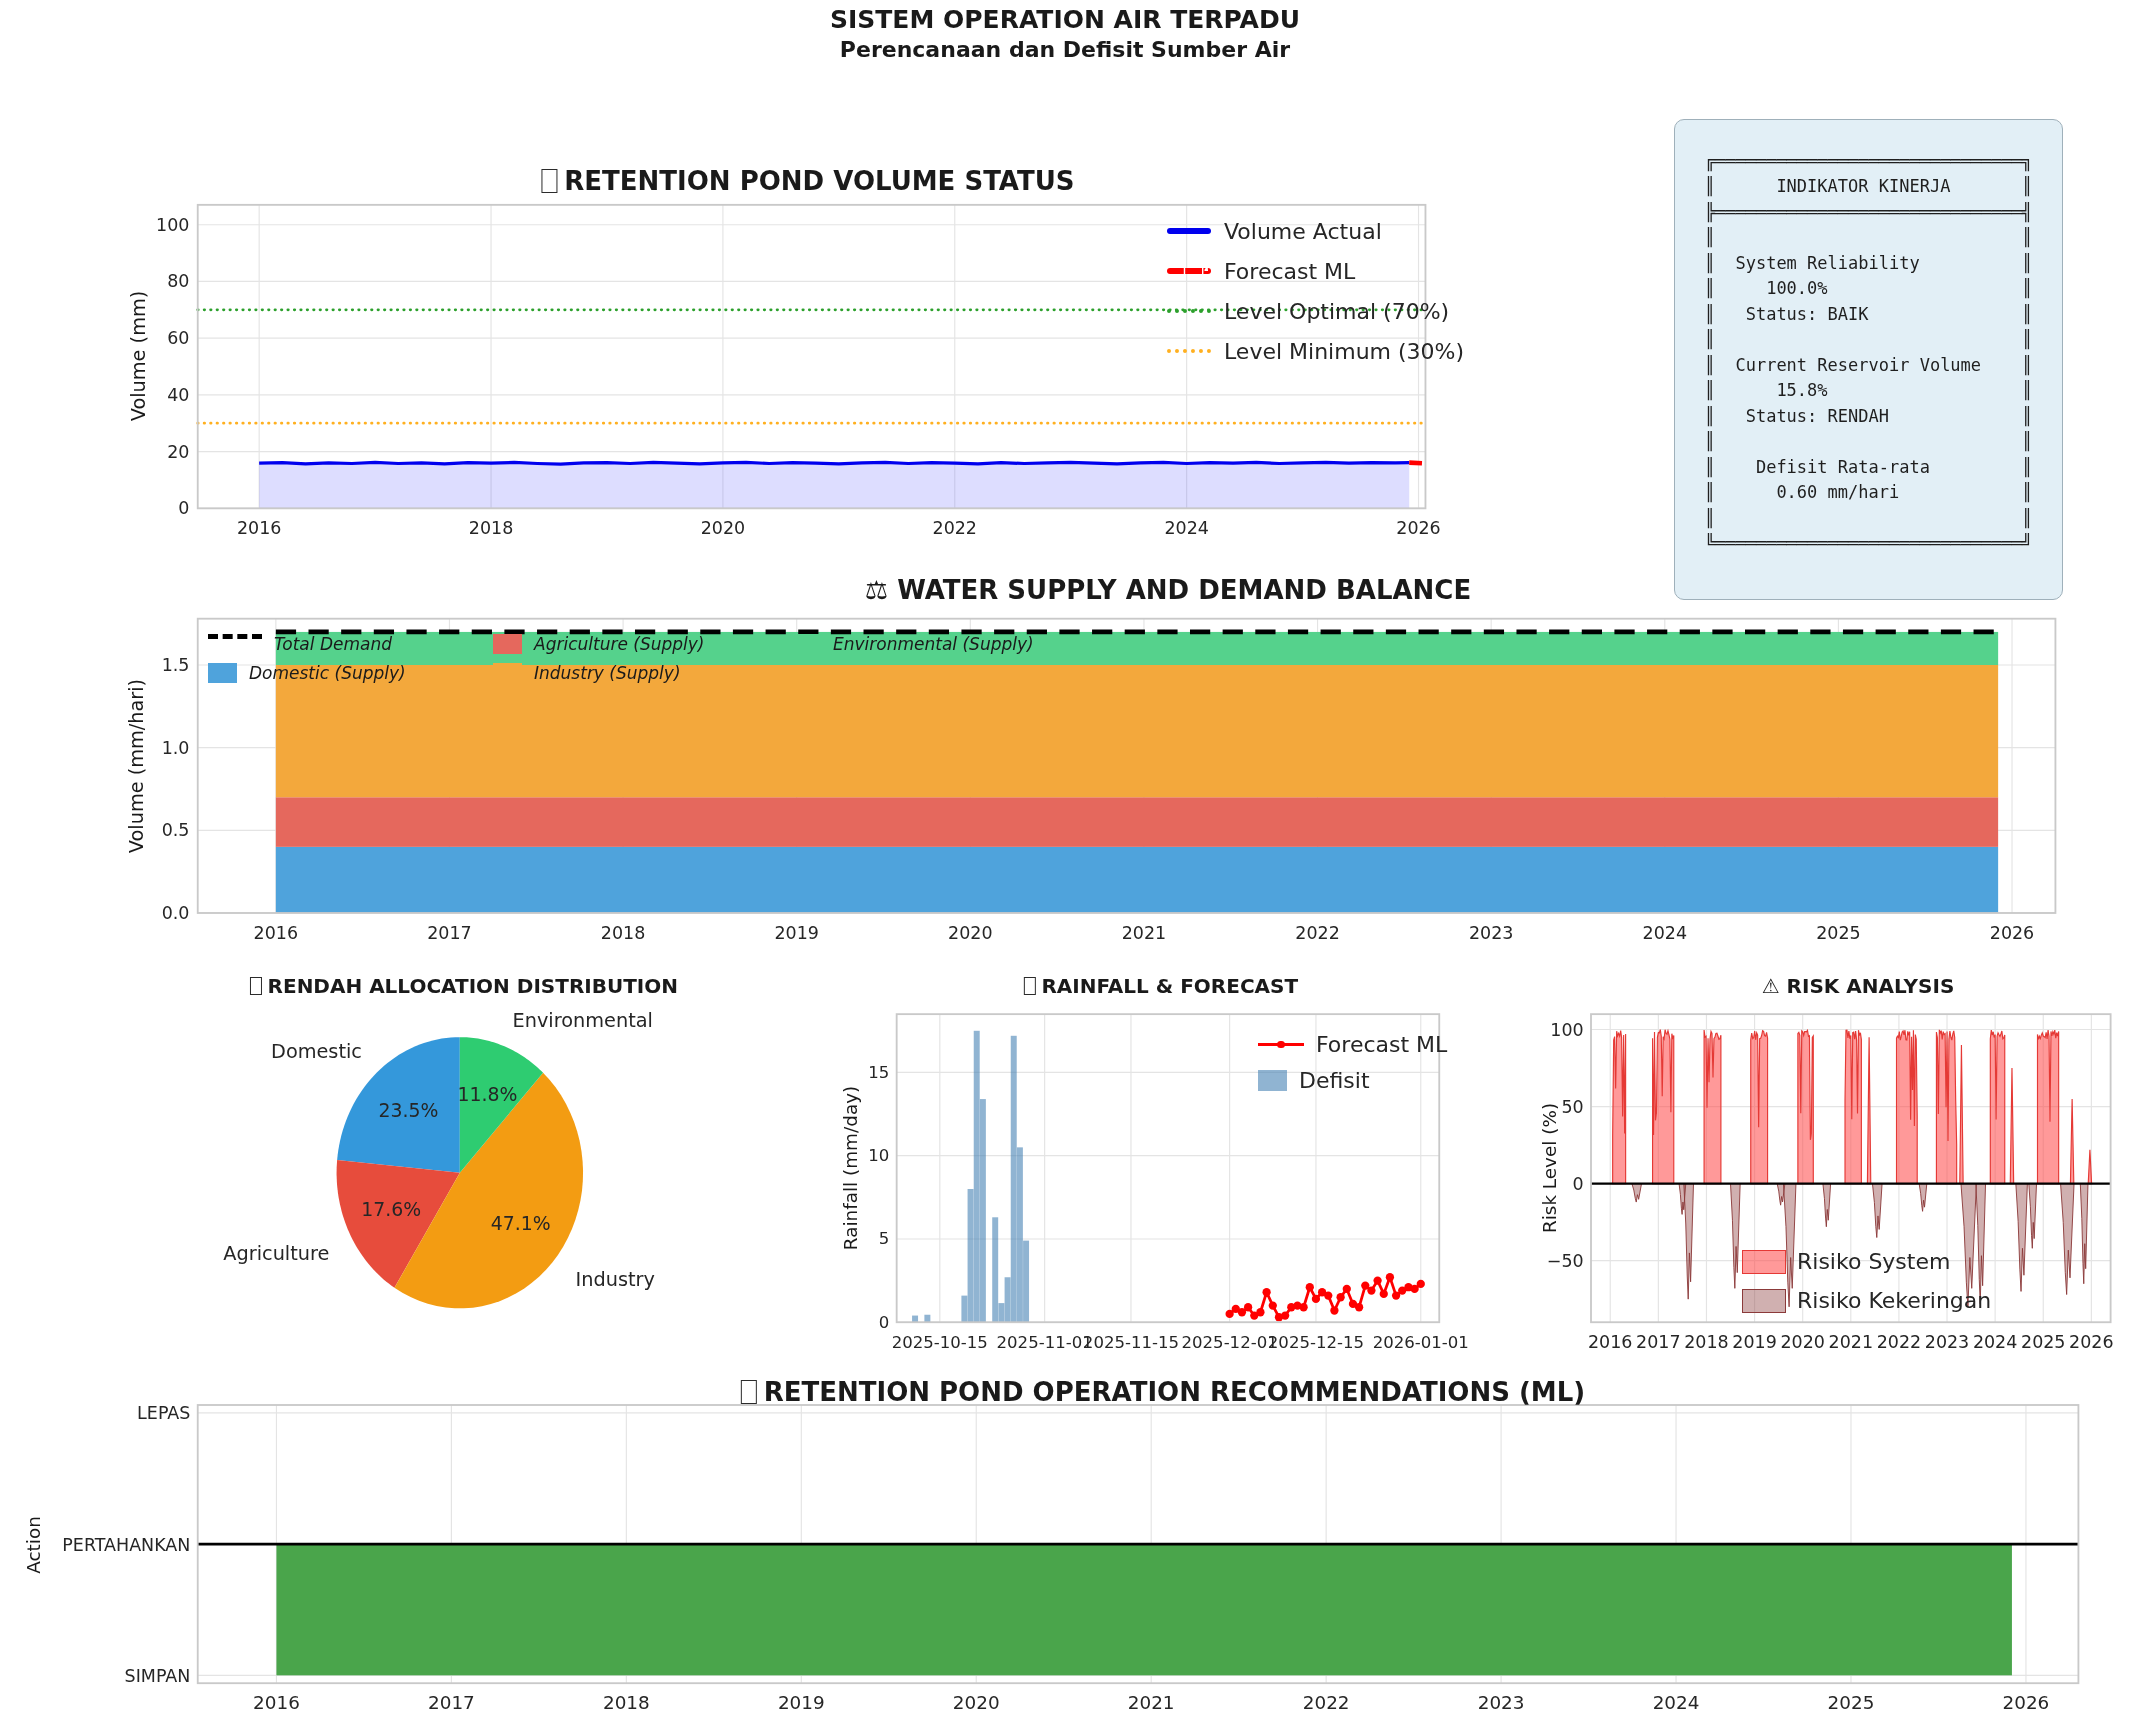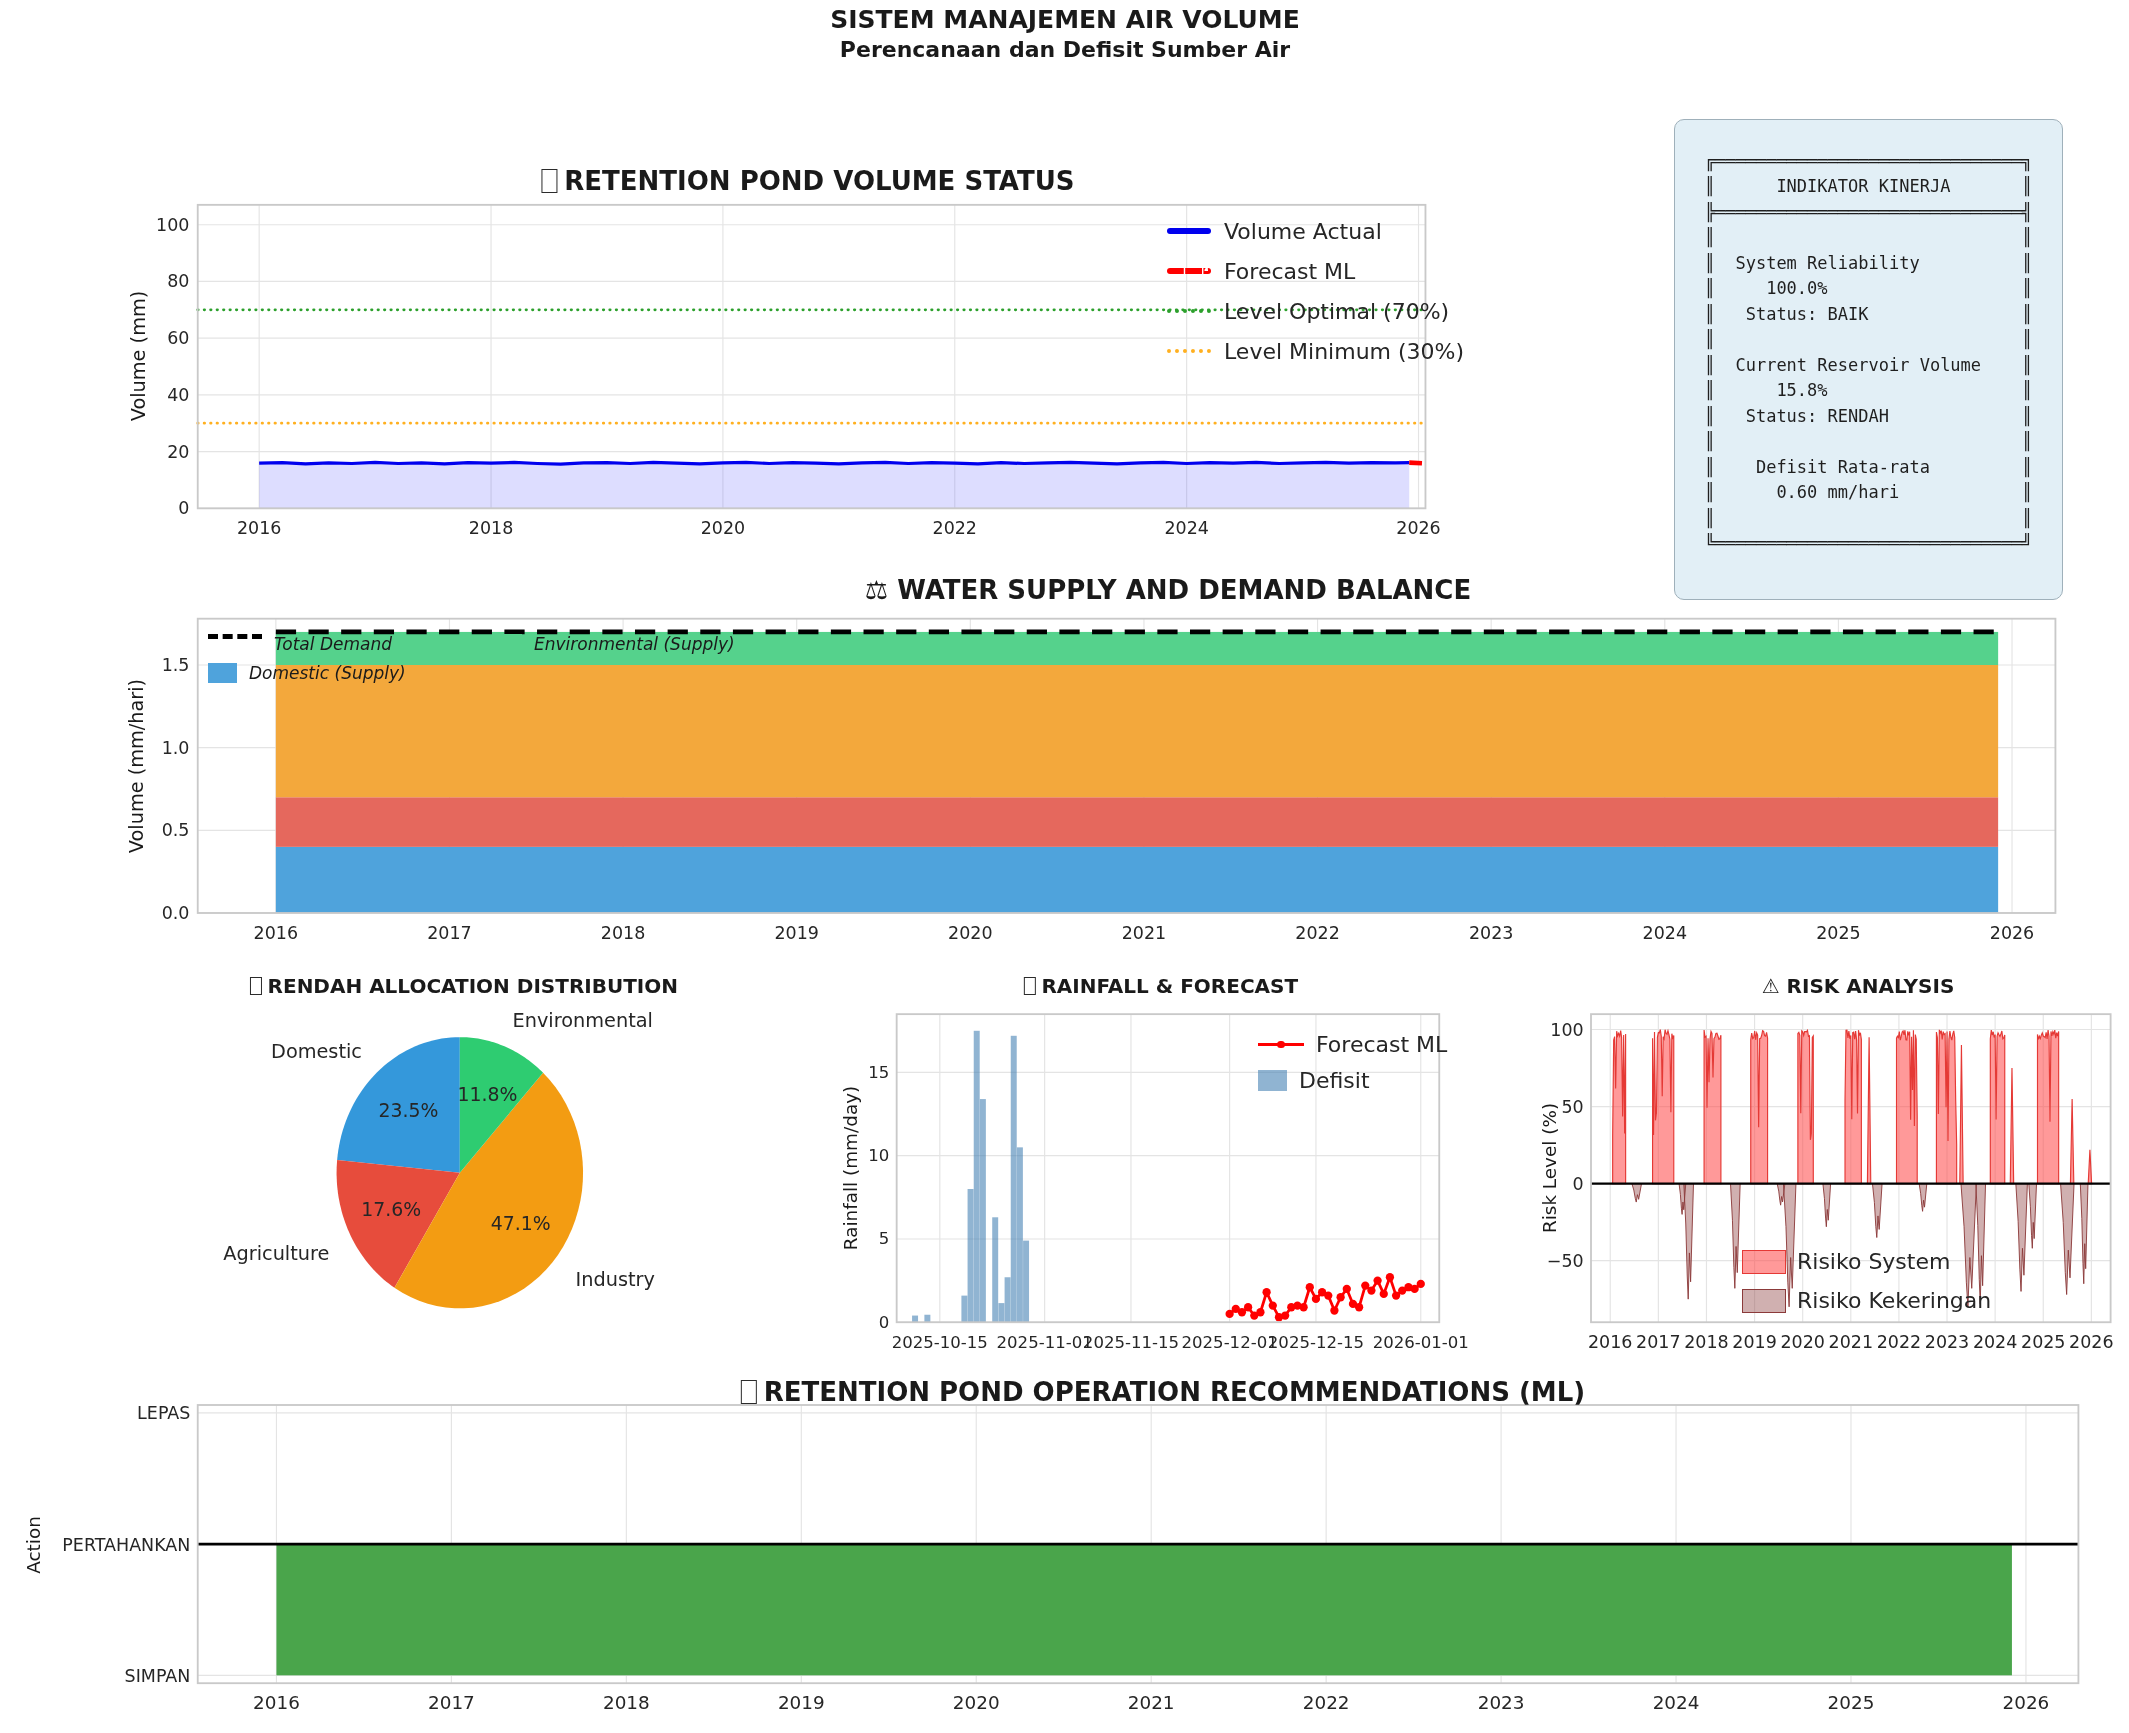--- a/index.html
+++ b/index.html
@@ -285,21 +285,21 @@
     <text x="3264.465116279087" y="3716" font-size="40" fill="#262626" text-anchor="middle">2023</text>
     <text x="3644.9302325581566" y="3716" font-size="40" fill="#262626" text-anchor="middle">2024</text>
     <text x="4025.3953488372267" y="3716" font-size="40" fill="#262626" text-anchor="middle">2025</text>
     <text x="4405.860465116297" y="3716" font-size="40" fill="#262626" text-anchor="middle">2026</text>
     <text x="414" y="3656.877358490566" font-size="38" fill="#262626" text-anchor="end">SIMPAN</text>
     <text x="414" y="3371.5" font-size="38" fill="#262626" text-anchor="end">PERTAHANKAN</text>
     <text x="414" y="3086.122641509434" font-size="38" fill="#262626" text-anchor="end">LEPAS</text>
   </svg>
 
 <div class="overlay suptitle">
-  <div class="l1">SISTEM MANAJEMEN AIR VOLUME</div>
+  <div class="l1">SISTEM OPERATION AIR TERPADU</div>
   <div class="l2">Perencanaan dan Defisit Sumber Air</div>
 </div>
 
 <div class="overlay ctitle" style="left:808px; top:166px;"><span class="tofu"></span><span>RETENTION POND VOLUME STATUS</span></div>
 <div class="overlay ctitle" style="left:1168px; top:575px;">⚖ WATER SUPPLY AND DEMAND BALANCE</div>
 <div class="overlay ctitle small" style="left:464px; top:974px;"><span class="tofu"></span><span>RENDAH ALLOCATION DISTRIBUTION</span></div>
 <div class="overlay ctitle small" style="left:1161px; top:974px;text-align:center;"><span class="tofu"></span><span>RAINFALL &amp; FORECAST</span></div>
 <div class="overlay ctitle small" style="left:1858px; top:974px;">⚠ RISK ANALYSIS</div>
 <div class="overlay ctitle" style="left:1163px; top:1377px;"><span class="tofu"></span><span>RETENTION POND OPERATION RECOMMENDATIONS (ML)</span></div>
 
@@ -330,20 +330,30 @@
 
 <div class="overlay legend2" style="left:208px; top:634px;">
   <div class="col" style="width:285px;">
     <div class="row">
         <span class="dash" style="border-color: rgb(0, 0, 0);"></span>
         <span class="lbl">Total Demand</span>
       </div>
     <div class="row">
         <span class="patch" style="background: rgb(79, 163, 220);"></span>
         <span class="lbl">Domestic (Supply)</span>
+      </div>
+  </div>
+  <div class="col" style="width:299px;">
+    <div class="row">
+        <span class="patch" style="background: rgb(229, 104, 93);"></span>
+        <span class="lbl">Agriculture (Supply)</span>
+      </div>
+    <div class="row">
+        <span class="patch" style="background: rgb(243, 168, 60);"></span>
+        <span class="lbl">Industry (Supply)</span>
       </div>
   </div>
   <div class="col">
     <div class="row">
         <span class="patch" style="background: rgb(85, 210, 140);"></span>
         <span class="lbl">Environmental (Supply)</span>
       </div>
   </div>
 </div>
 

